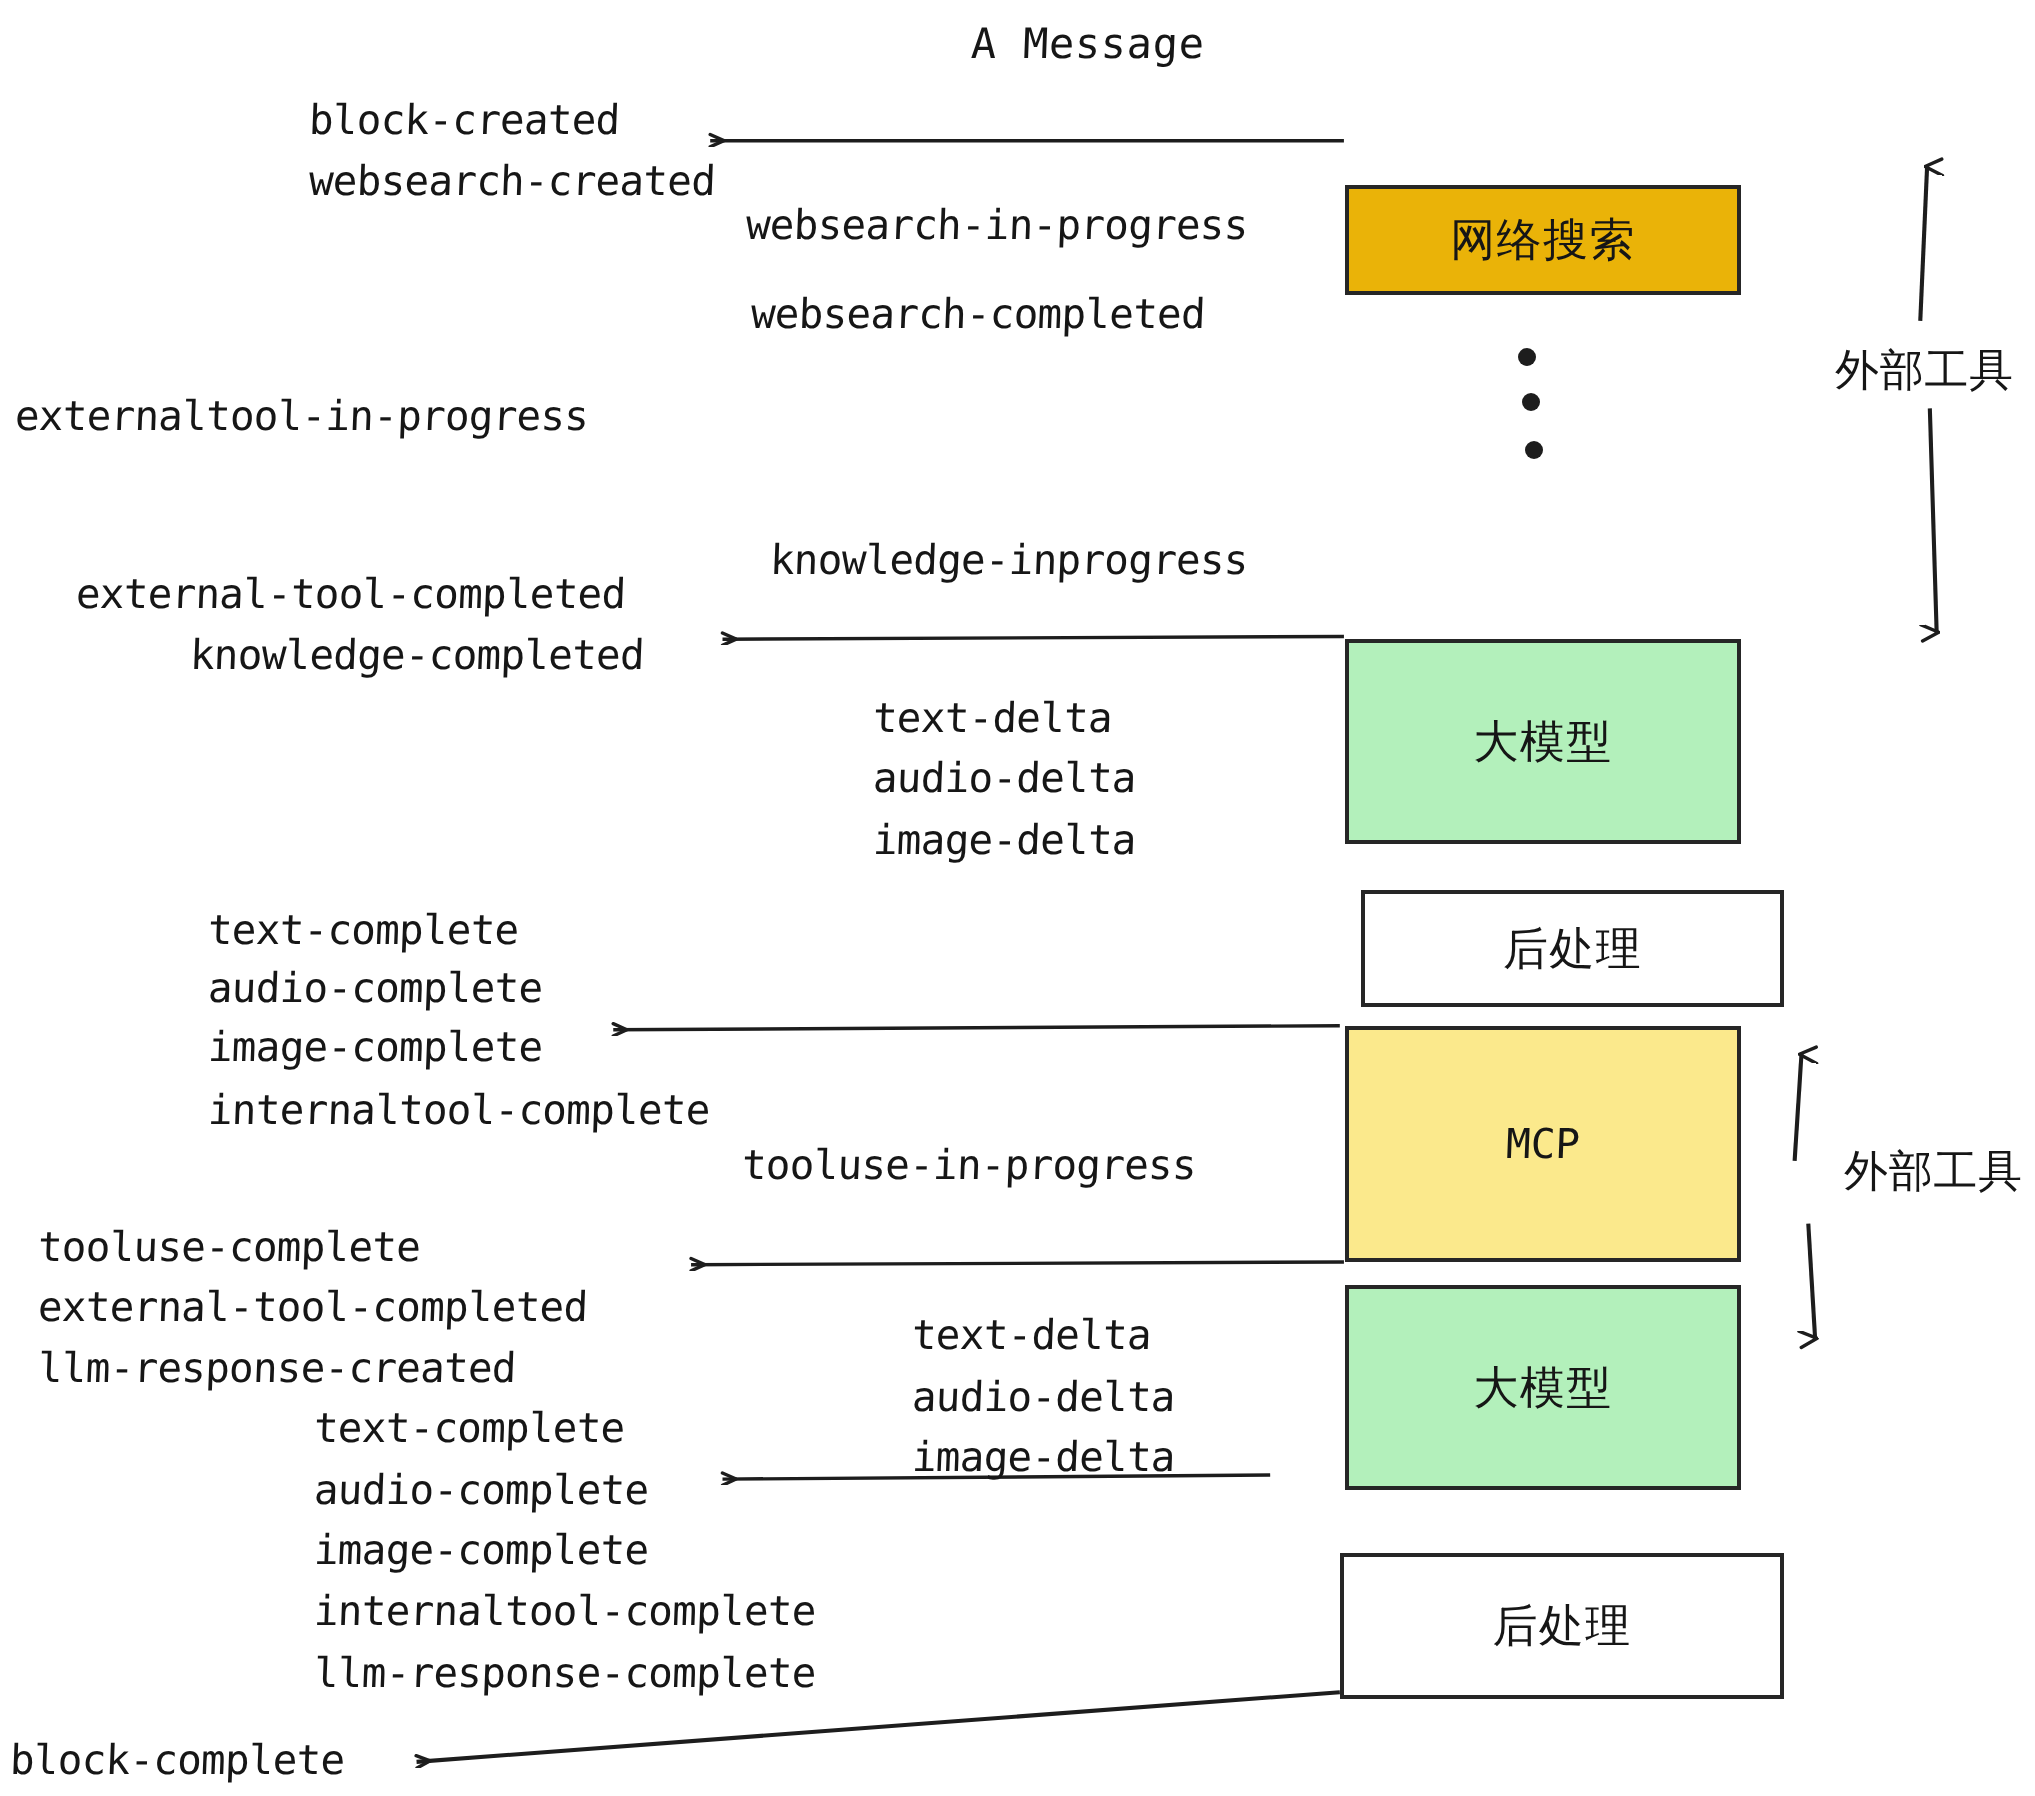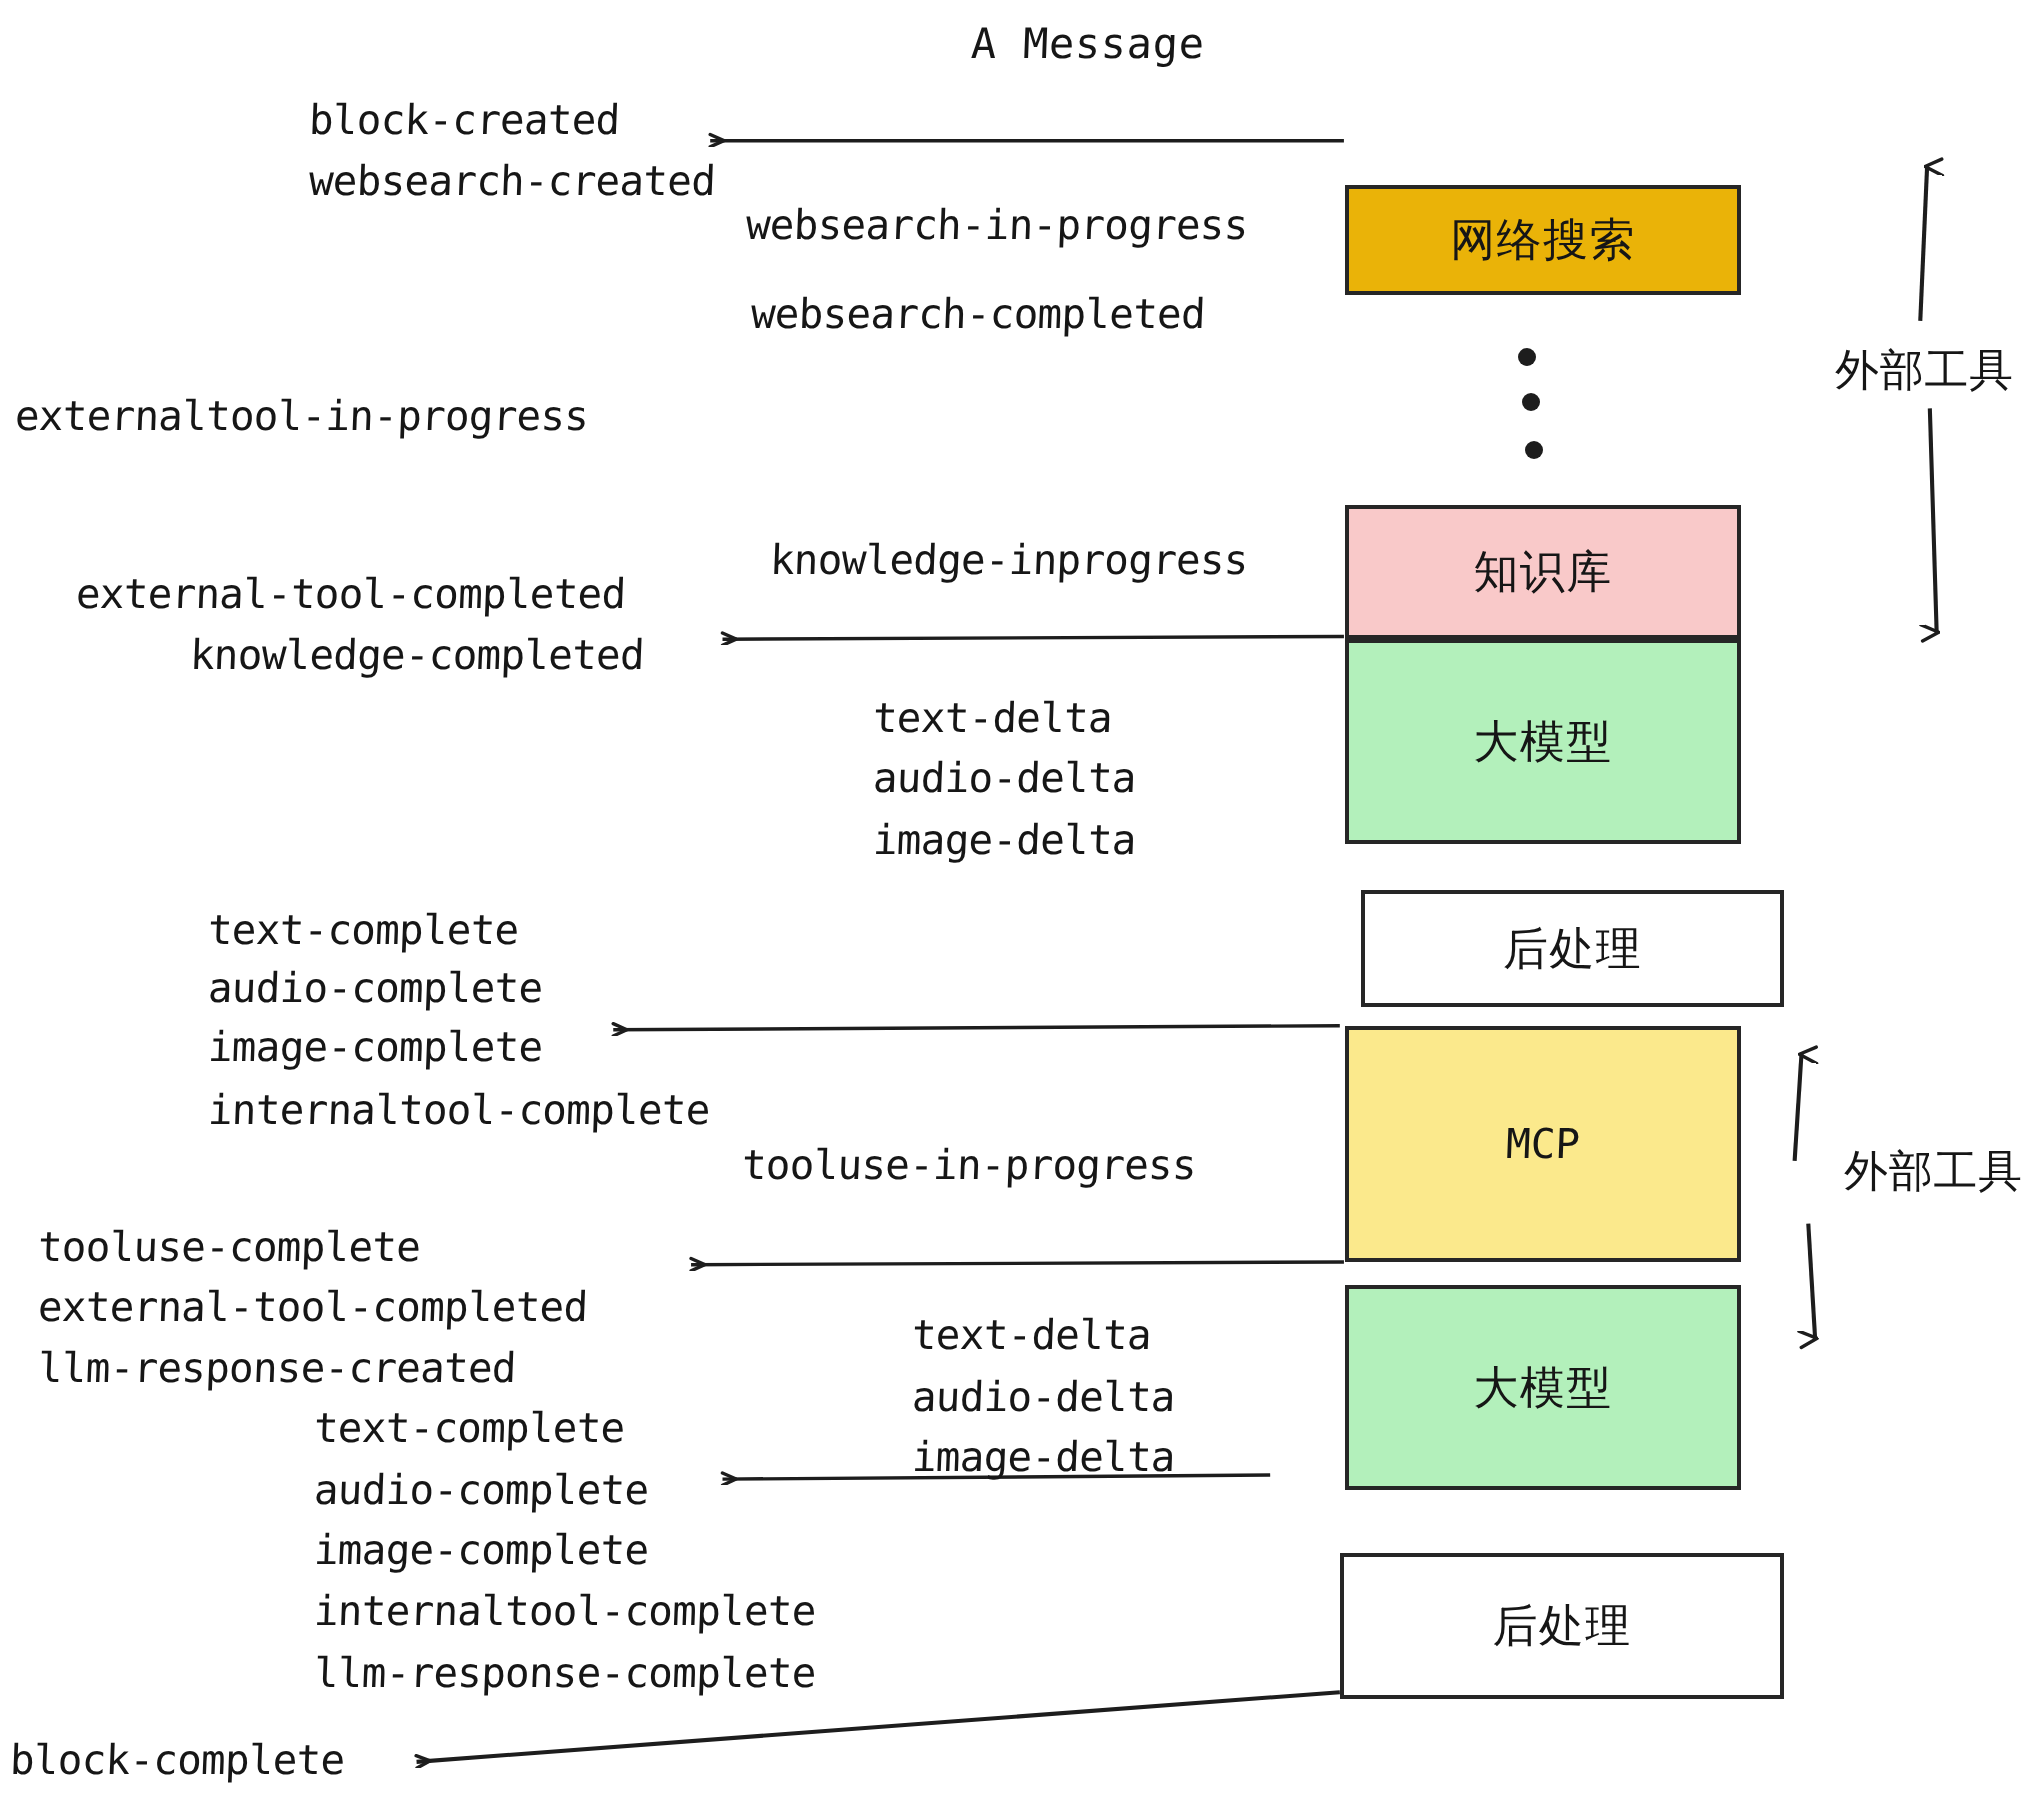--- a/index.html
+++ b/index.html
@@ -98,23 +98,20 @@
     <line x1="2628" y1="1700" x2="2638" y2="1544" stroke="#1d1d1d" stroke-width="6" marker-end="url(#ahUp)"></line>
     <line x1="2648" y1="1792" x2="2658" y2="1960" stroke="#1d1d1d" stroke-width="6" marker-end="url(#ahUp)"></line>
   </svg>
 
   <div class="title" style="left:971px;top:19px;">A Message</div>
 
   <div class="box" style="left:1345px;top:169px;width:396px;height:110px;background:#eab308;margin-top:16px;">
     <span class="lbl">网络搜索</span>
   </div>
 
-  <div class="box" style="left:1345px;top:505px;width:396px;height:134px;background:#F9C9C9;">
-    <span class="lbl">知识库</span>
-  </div>
 
   <div class="box" style="left:1345px;top:639px;width:396px;height:205px;background:#B3F0BB;">
     <span class="lbl">大模型</span>
   </div>
 
   <div class="box" style="left:1361px;top:890px;width:423px;height:117px;background:#FFFFFF;">
     <span class="lbl">后处理</span>
   </div>
 
   <div class="box mcp" style="left:1345px;top:1026px;width:396px;height:236px;background:#FBE98C;">

